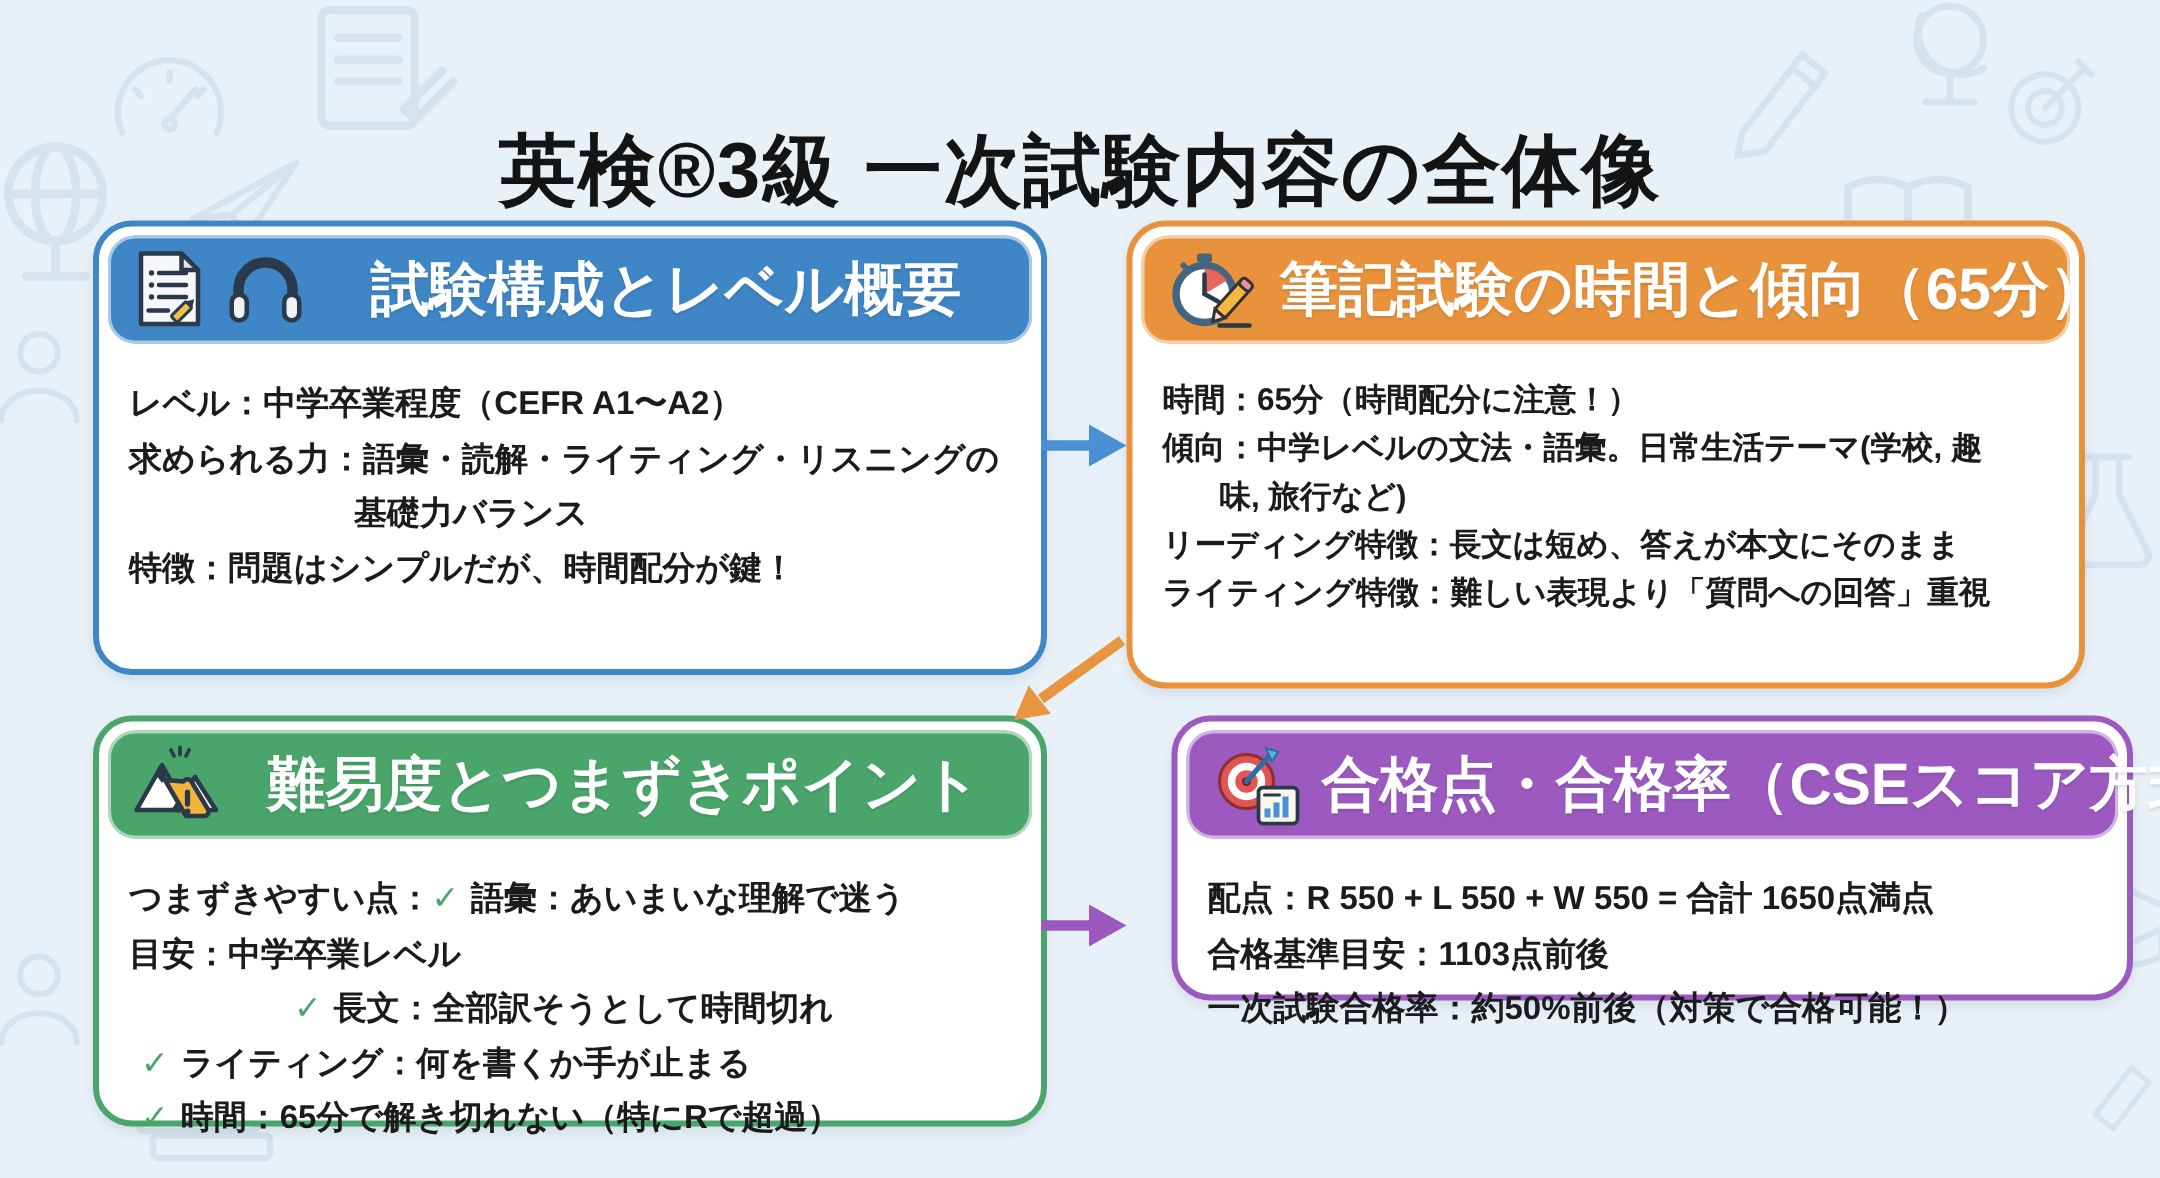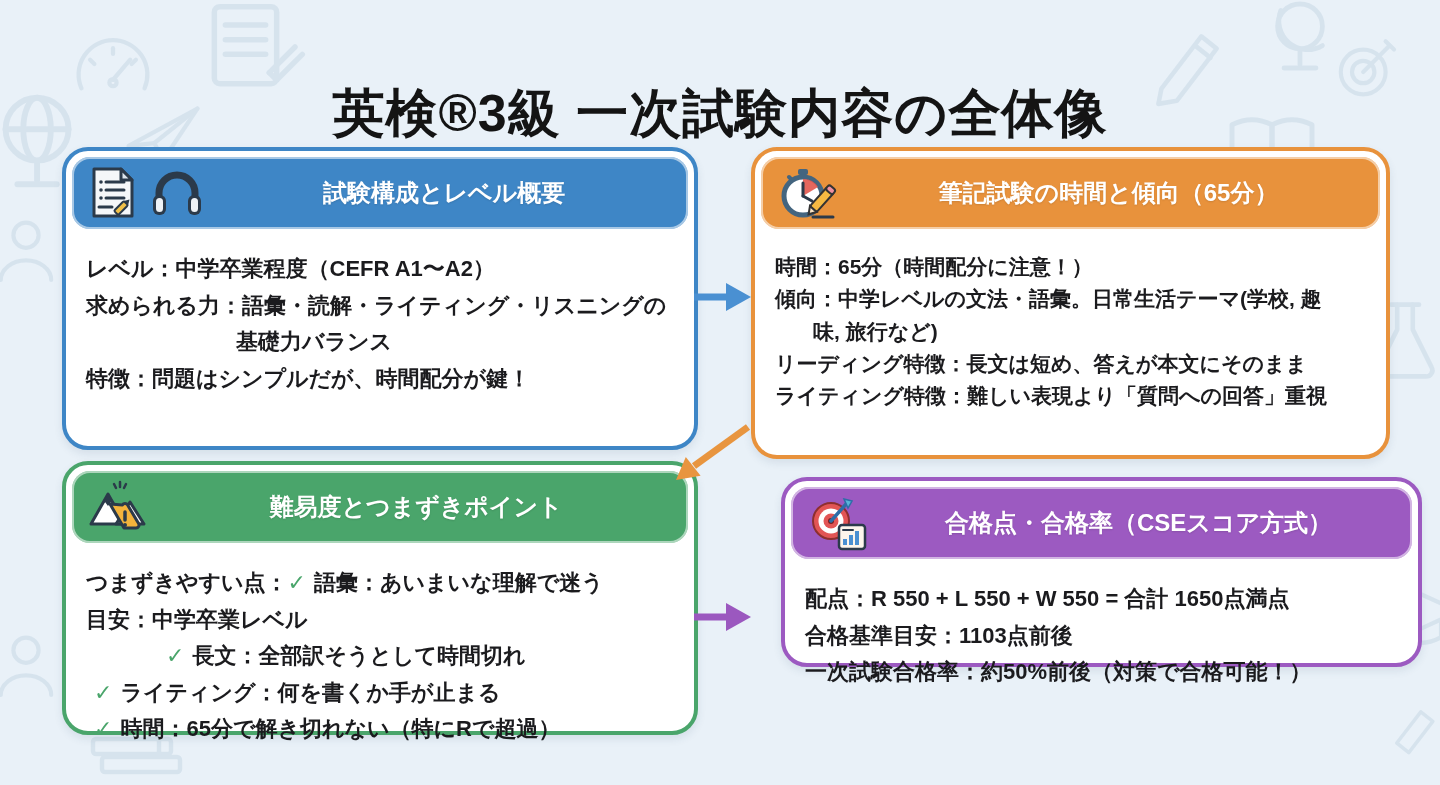--- a/index.html
+++ b/index.html
@@ -21,30 +21,30 @@
     position:absolute;background:#ffffff;border:4px solid var(--accent);
     border-radius:26px;box-shadow:0 4px 8px rgba(40,70,100,.10);
     box-sizing:border-box;
   }
   .card-header{
     margin:6px;height:72px;border-radius:18px;background:var(--accent);
     display:flex;align-items:center;padding:0 16px;gap:12px;
     box-shadow:inset 0 0 0 2px rgba(255,255,255,.55);
   }
   .card-title{
-    flex:1;text-align:center;color:#ffffff;font-weight:700;font-size:24px;
+    flex:1;text-align:center;color:#ffffff;font-weight:700;font-size:39px;
     text-shadow:0 1px 2px rgba(0,0,0,.12);white-space:nowrap;
   }
   .hicon{display:inline-flex;align-items:center;justify-content:center;}
   .card-body{padding:16px 20px 0;color:#1b1b1e;font-weight:700;font-size:22px;line-height:1.66;}
   .card-body.tight{font-size:21px;line-height:1.54;}
   .line{white-space:nowrap;}
   .indent-wrap{margin-left:150px;}
   .indent-wrap-sm{margin-left:38px;}
-  .indent-check{margin-left:80px;}
+  .indent-check{margin-left:110px;}
   .indent-sm{margin-left:8px;}
   .check{color:var(--accent);margin-right:8px;font-weight:800;}
 
   .arrow{position:absolute;color:var(--accent);}
   .arrow svg{display:block;}
 </style>
 </head>
 <body style="background: rgb(233, 241, 248);">
 
 <div class="doodle" style="left:70px;top:28px;">
@@ -210,21 +210,21 @@
   </div>
   <div class="card-body tight">
     <div class="line">時間：65分（時間配分に注意！）</div>
     <div class="line">傾向：中学レベルの文法・語彙。日常生活テーマ(学校, 趣</div>
     <div class="line indent-wrap-sm">味, 旅行など)</div>
     <div class="line">リーディング特徴：長文は短め、答えが本文にそのまま</div>
     <div class="line">ライティング特徴：難しい表現より「質問への回答」重視</div>
   </div>
 </section>
 
-<section class="card" style="left: 62px; top: 461px; width: 636px; height: 274px; --accent: #4aa56b;">
+<section class="card" style="left: 62px; top: 477px; width: 636px; height: 274px; --accent: #4aa56b;">
   <div class="card-header">
     <span class="hicon">
       <svg width="60" height="54" viewBox="0 0 60 54">
         <line x1="26" y1="4" x2="28" y2="8" stroke="#2b3a4a" stroke-width="2.5" stroke-linecap="round"></line>
         <line x1="32" y1="2" x2="32" y2="7" stroke="#2b3a4a" stroke-width="2.5" stroke-linecap="round"></line>
         <line x1="38" y1="4" x2="36" y2="8" stroke="#2b3a4a" stroke-width="2.5" stroke-linecap="round"></line>
         <path d="M3 44 L20 14 L37 44 Z" fill="#ffffff" stroke="#2b3a4a" stroke-width="3" stroke-linejoin="round"></path>
         <path d="M14 25 L20 14 L26 25 L23 22 L20 26 L17 22 Z" fill="#2b3a4a"></path>
         <path d="M28 44 L42 22 L56 44 Z" fill="#ffffff" stroke="#2b3a4a" stroke-width="3" stroke-linejoin="round"></path>
         <path d="M30 24 L44 48 L56 48 a3 3 0 0 0 2.6-4.5 L47.6 25 a3 3 0 0 0-5.2 0 Z" fill="#f3b33c" stroke="#2b3a4a" stroke-width="3" stroke-linejoin="round" transform="translate(-8 0)"></path>

